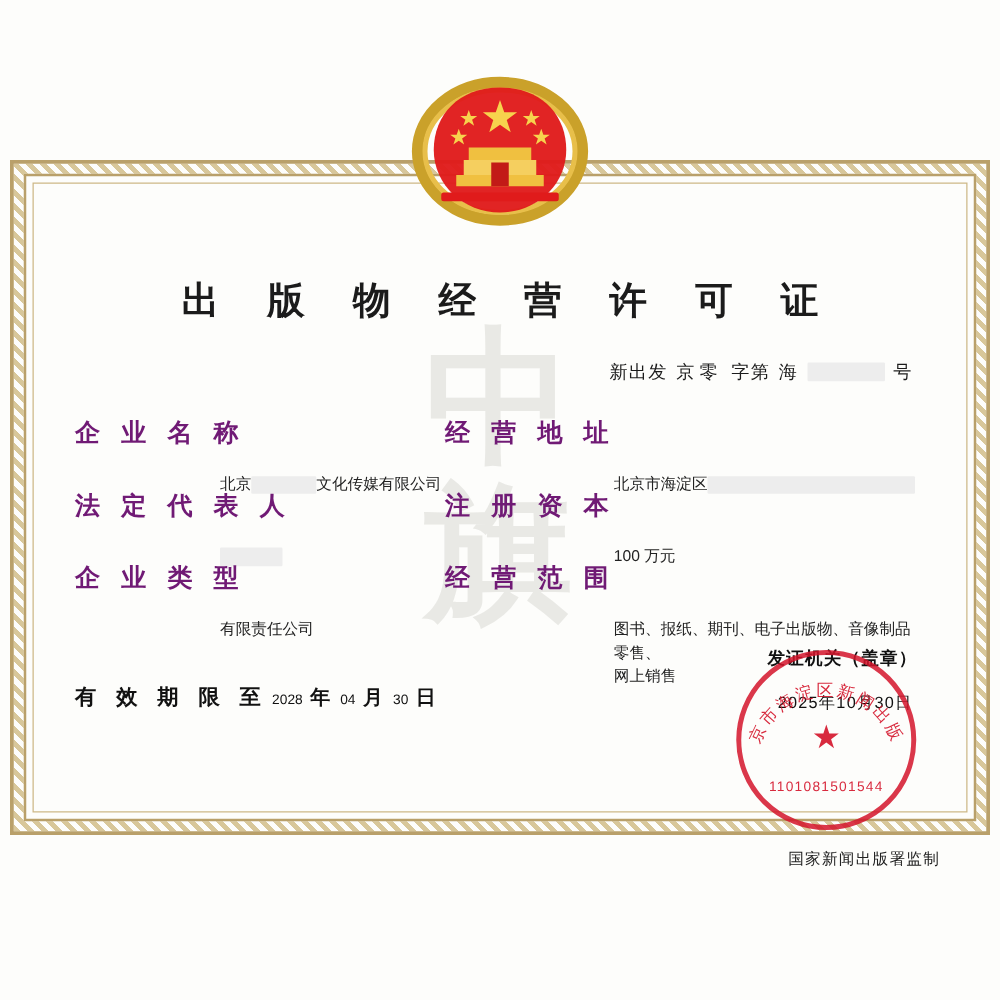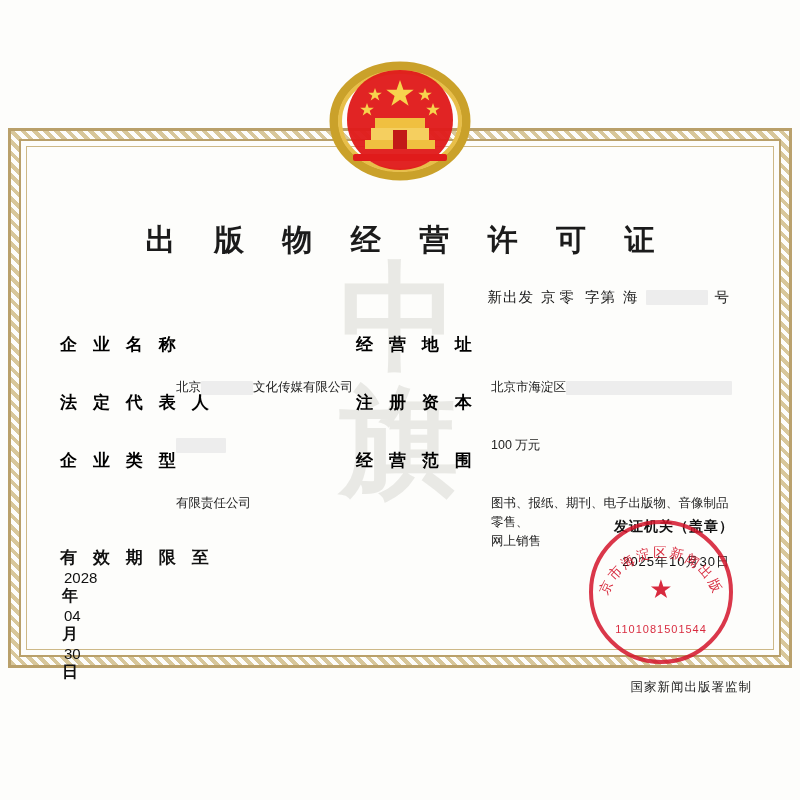--- a/index.html
+++ b/index.html
@@ -105,23 +105,23 @@
   .fields{
     position:absolute;
     top:205px;left:0;right:0;
   }
   .row{
     position:relative;
     height:58px;
   }
   .label{
     position:absolute;
-    font-size:17px;
-    font-weight:700;
-    color:#000000;
+    font-size:20px;
+    font-weight:700;
+    color:#701a75;
     letter-spacing:5px;
     font-family:"DejaVu Serif","Liberation Serif",serif;
   }
   .value{
     position:absolute;
     font-size:12.5px;
     color:#222;
     line-height:19px;
     margin-top:43px;
   }
@@ -135,24 +135,23 @@
   .validity{
     position:absolute;
     top:418px;left:52px;
     font-size:17px;
     font-weight:700;
     letter-spacing:5px;
     color:#111;
     font-family:"DejaVu Serif","Liberation Serif",serif;
     display:flex;
     align-items:baseline;
-    flex-direction:column;
   }
   .validity .num{
-    font-size:15px;
+    font-size:11px;
     font-weight:400;
     letter-spacing:0;
     font-family:"Liberation Sans",sans-serif;
     padding:0 4px;
   }
   .validity .cn{font-size:16px;letter-spacing:2px;padding:0 2px;}
 
   
   .issuer{
     position:absolute;

